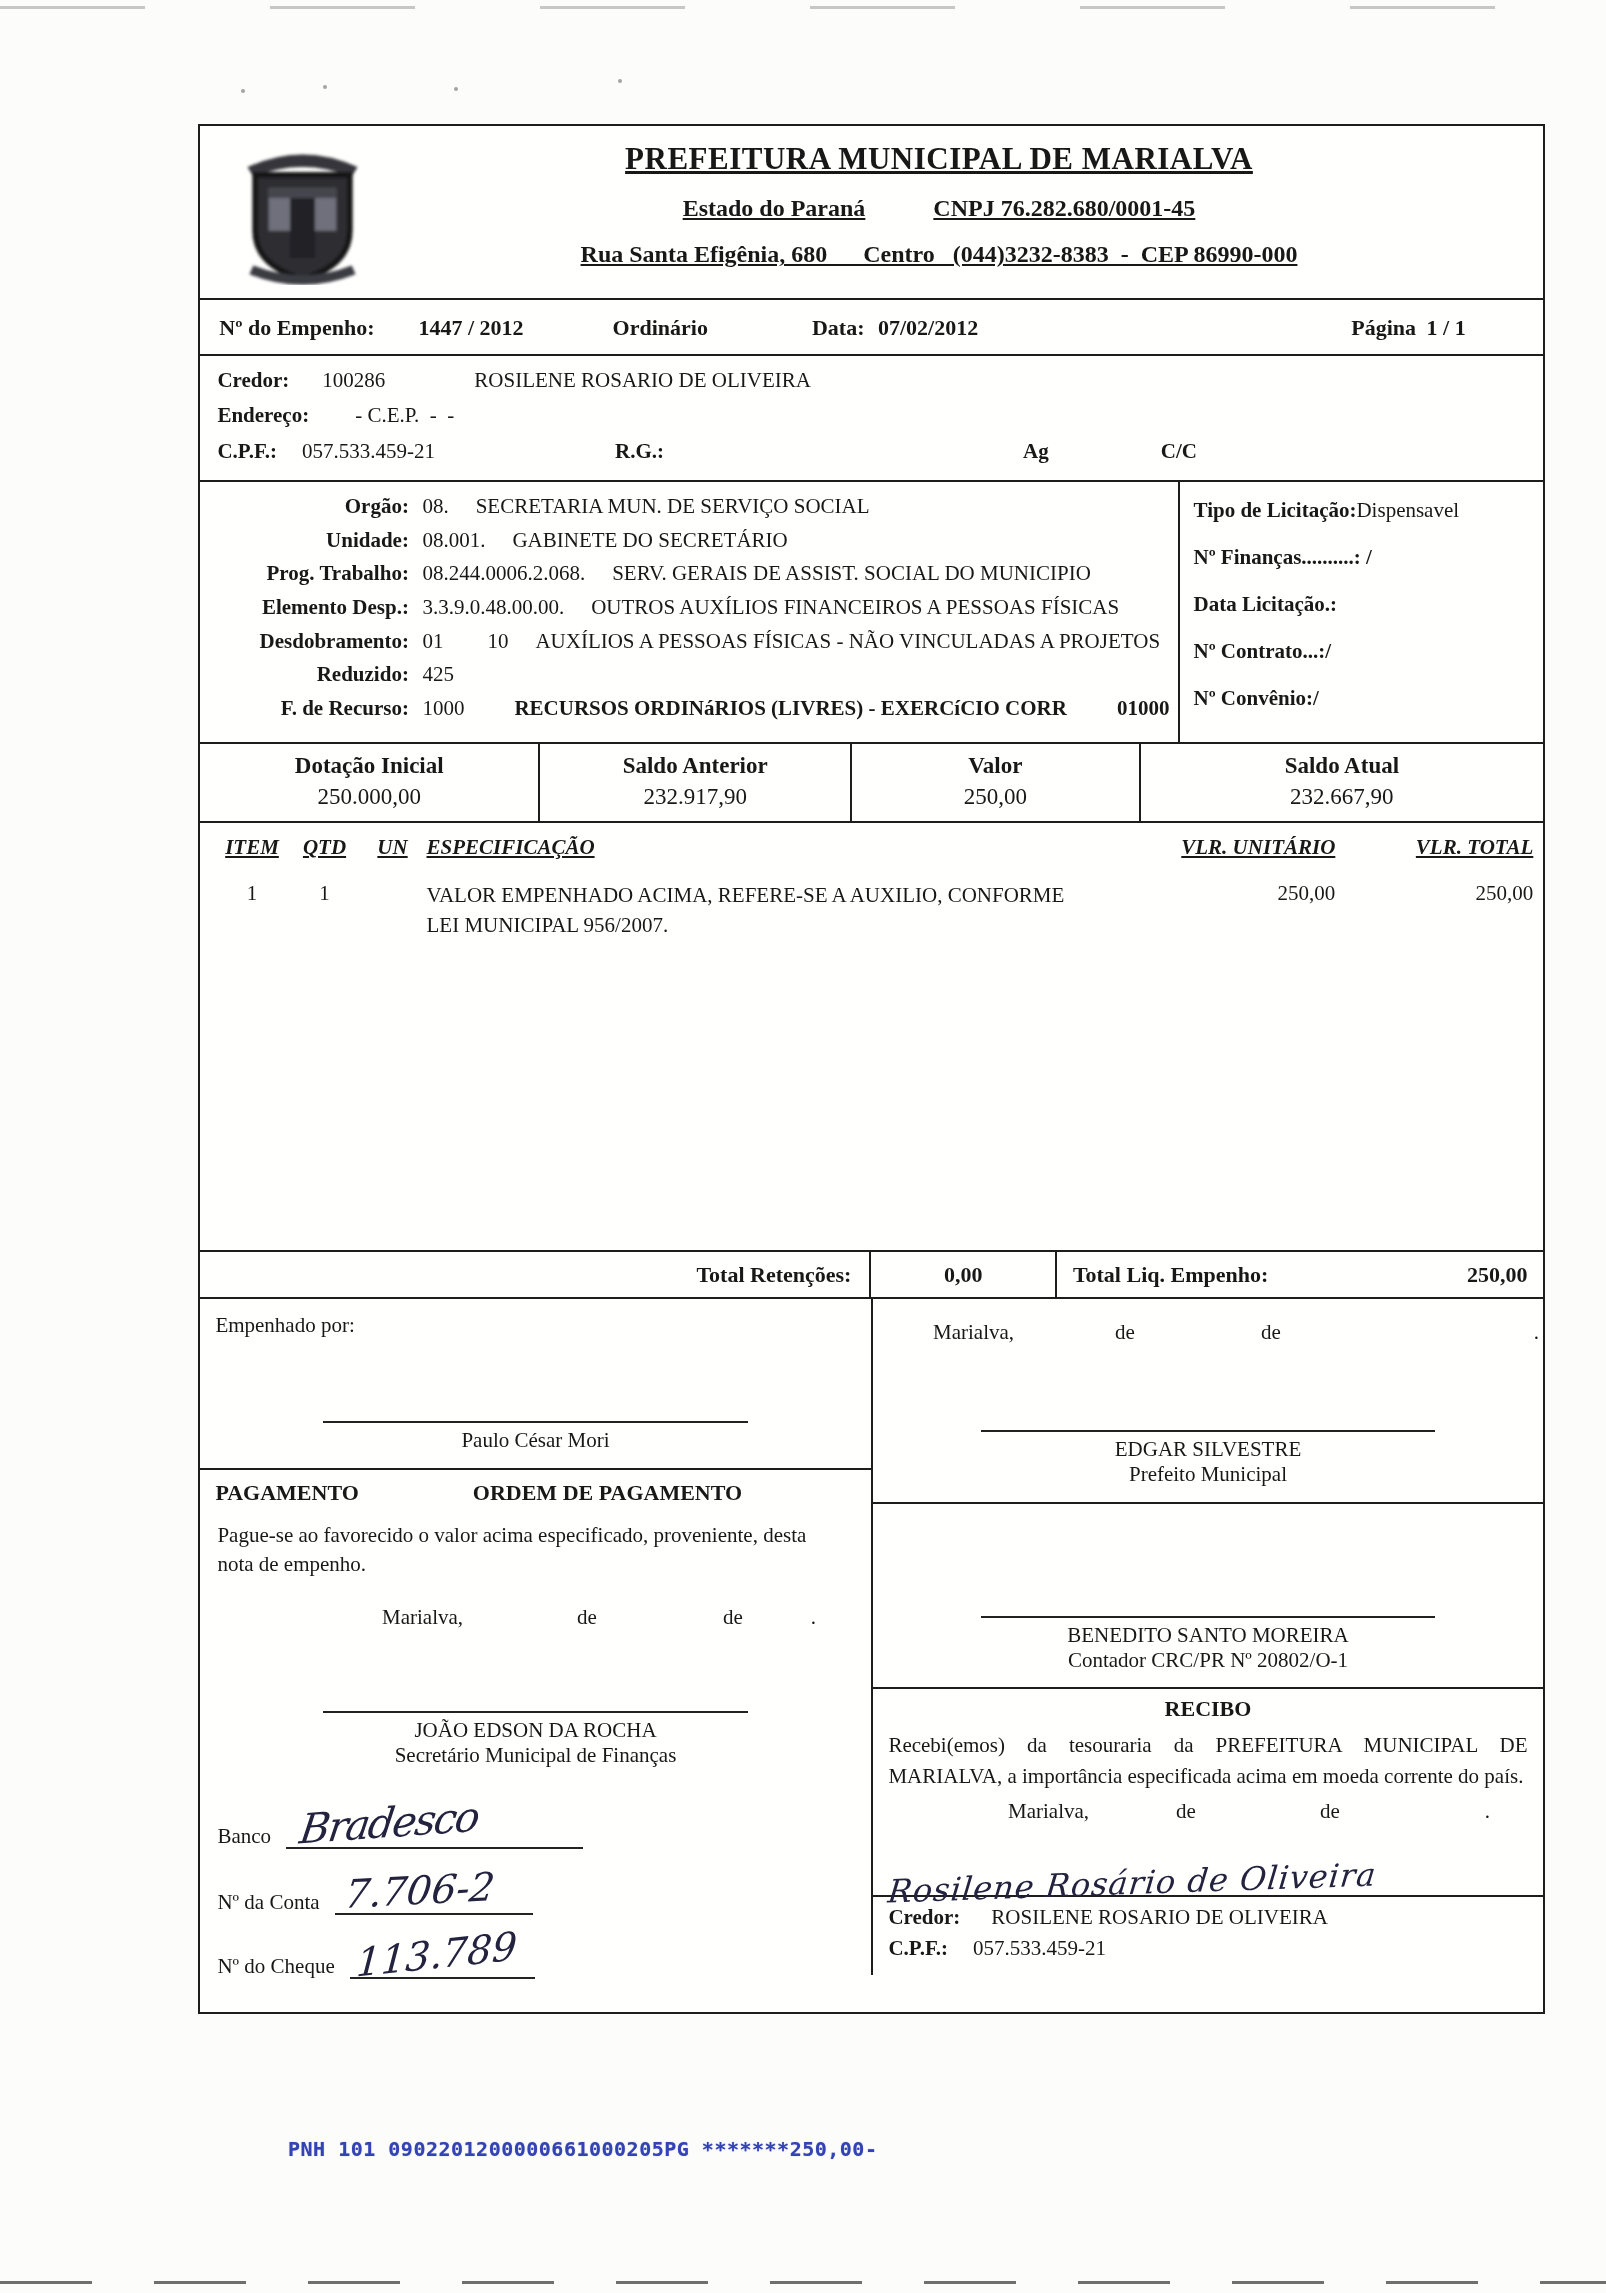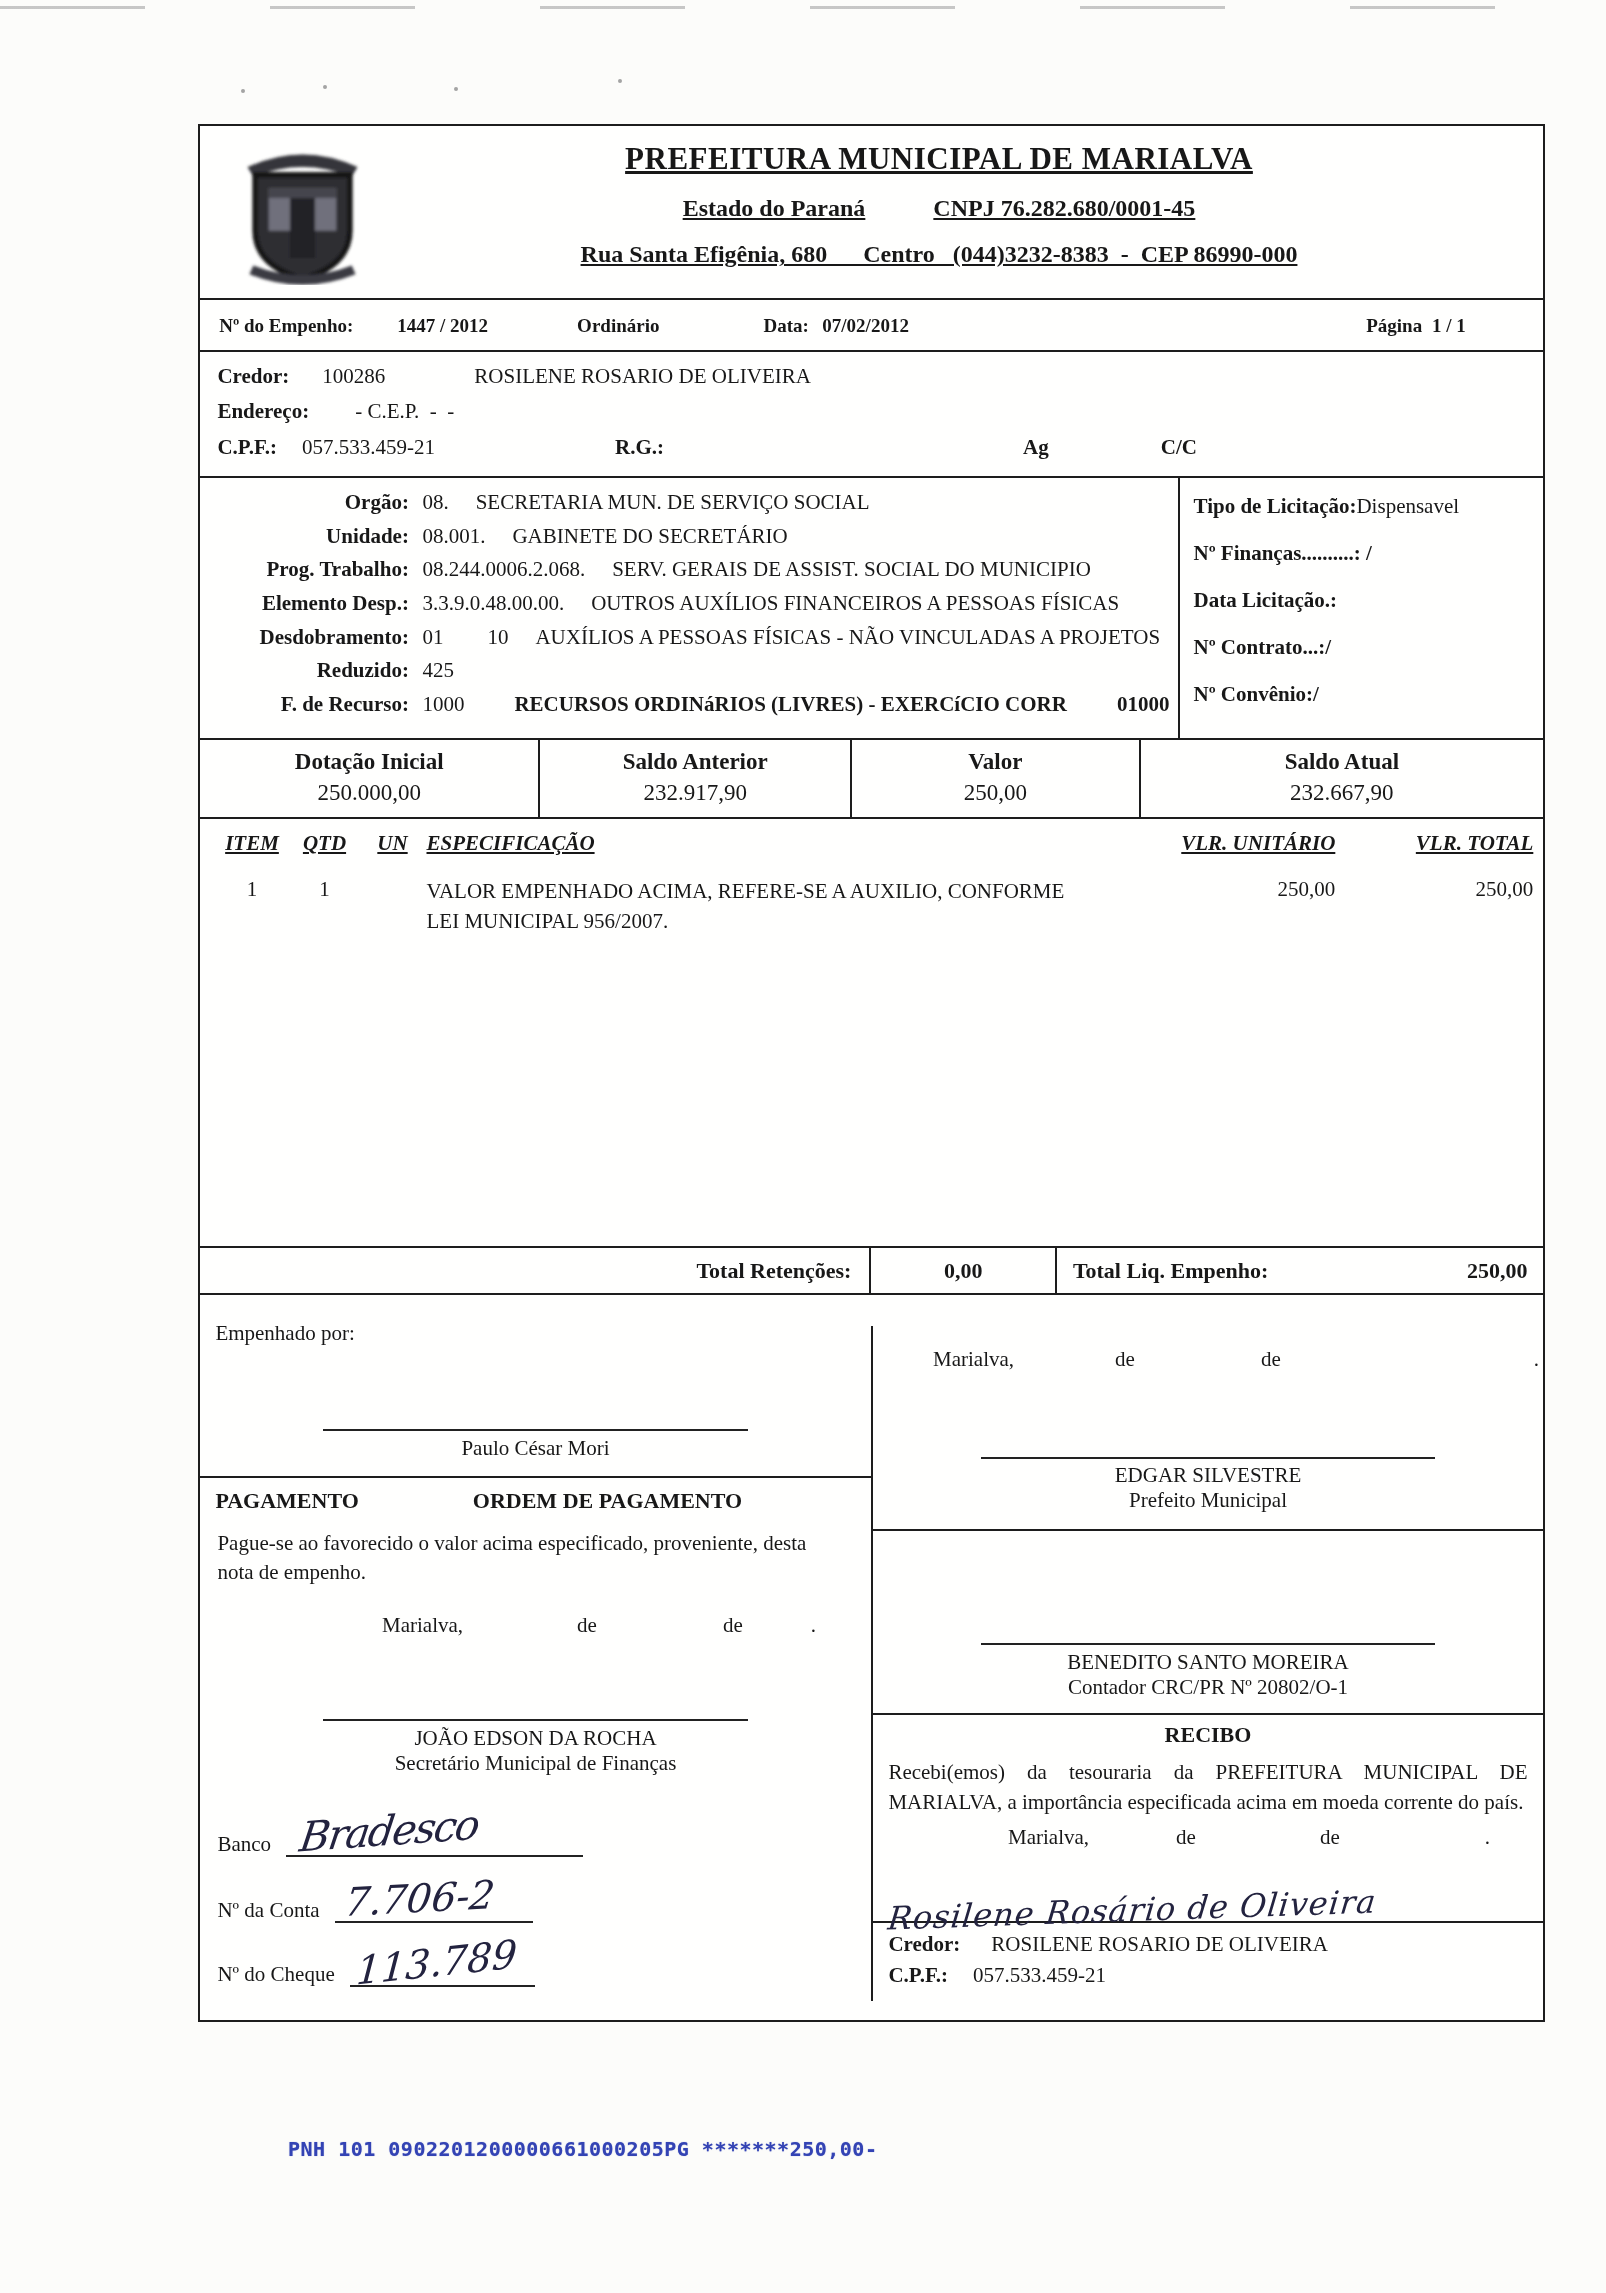--- a/index.html
+++ b/index.html
@@ -31,21 +31,21 @@
   .hdr-line3 { margin-top:19.3px; font-size:24px; font-weight:bold; text-decoration:underline; white-space:pre; }
 
   
   .title-strip {
     margin-top:5.8px; border-top:2.9px solid #1d1d1d; border-bottom:2.9px solid #1d1d1d;
     text-align:center; padding:8.7px 0 10.6px; font-size:32px; font-weight:bold;
     word-spacing:27px; letter-spacing:1px;
   }
 
   
-  .emp-row { display:flex; align-items:center; padding:15.4px 19.3px 12.6px; border-bottom:2.9px solid #1d1d1d; font-size:19px; }
+  .emp-row { display:flex; align-items:center; padding:15.4px 19.3px 12.6px; border-bottom:2.9px solid #1d1d1d; font-size:22px; }
   .emp-row .b { font-weight:bold; }
   .emp-num { margin-left:44px; font-weight:bold; }
   .emp-tipo { margin-left:89px; font-weight:bold; }
   .emp-data-lbl { margin-left:104px; }
   .emp-data { margin-left:13.5px; font-weight:bold; }
   .emp-pag { margin-left:auto; margin-right:58px; font-weight:bold; }
   .emp-pag .val { margin-left:5px; }
 
   
   .credor { padding:11.6px 17.4px 5.8px; border-bottom:2.9px solid #1d1d1d; font-size:21px; }
@@ -96,21 +96,21 @@
   .items-row .spec { max-width:676px; line-height:1.4; padding-right:29px; }
 
   
   .totals { display:flex; border-top:2.9px solid #1d1d1d; border-bottom:2.9px solid #1d1d1d; font-size:22px; font-weight:bold; align-items:stretch; }
   .t1 { flex-basis:49.8%; flex-none:1; text-align:right; padding:9.7px 17.4px 9.7px 0; }
   .t2 { flex-basis:13.9%; border-left:2.9px solid #1d1d1d; text-align:center; padding:9.7px 0; }
   .t3 { flex:1; border-left:2.9px solid #1d1d1d; display:flex; padding:9.7px 15.4px; }
   .t3 .v { margin-left:auto; }
 
   
-  .bottom { display:flex; align-items:center;margin-top:12px; }
+  .bottom { display:flex; align-items:flex-start; }
   .b-left { width:671px; flex:none; display:flex; flex-direction:column; }
   .b-right { flex:1; border-left:2.9px solid #1d1d1d; display:flex; flex-direction:column; }
   .fs22 { font-size:21px; }
   .fs23 { font-size:22px; }
   .b { font-weight:bold; }
 
   .empenhado { padding:13.5px 15.4px 0; }
   .sigline { border-top:2.4px solid #222; }
   .sig-center { width:425px; margin:0 auto; text-align:center; }
   .sig-center .name { margin-top:4.8px; font-size:21px; }

